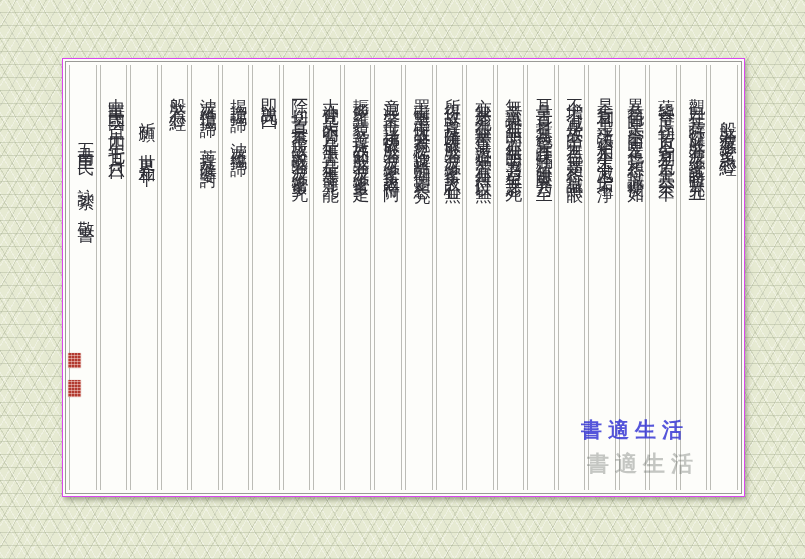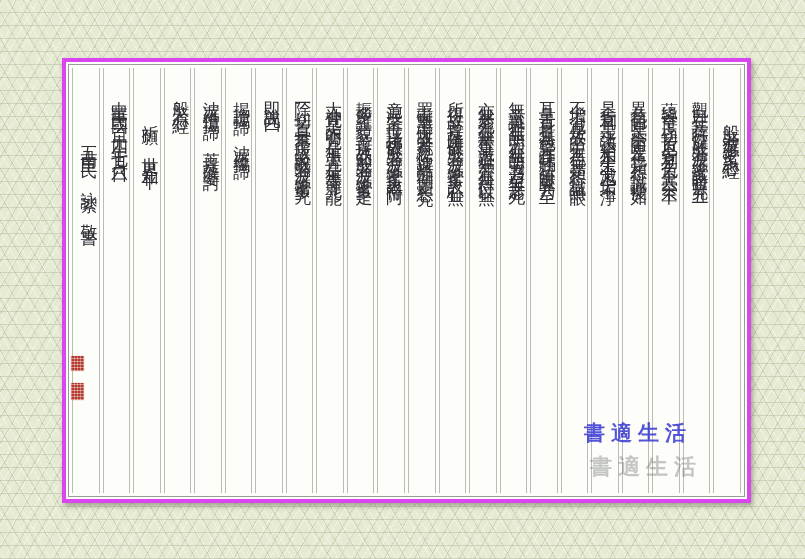--- a/index.html
+++ b/index.html
@@ -9,21 +9,21 @@
     background-image:
       repeating-linear-gradient(0deg,  rgba(150,160,130,.32) 0 1px, transparent 1px 13px),
       repeating-linear-gradient(60deg, rgba(150,160,130,.28) 0 1px, transparent 1px 13px),
       repeating-linear-gradient(-60deg,rgba(150,160,130,.28) 0 1px, transparent 1px 13px),
       repeating-linear-gradient(60deg, rgba(255,255,255,.35) 3px 4px, transparent 4px 13px),
       repeating-linear-gradient(-60deg,rgba(255,255,255,.35) 3px 4px, transparent 4px 13px);
     font-family:"DejaVu Serif", serif;
   }
   .paper{
     position:absolute;left:62px;top:58px;width:681px;height:437px;
-    background:#fdfdfa;border:4px solid #d946ef;
+    background:#fdfdfa;border:1px solid #d946ef;
     box-shadow:2px 3px 5px rgba(90,100,70,.5);
   }
   .grid{
     position:absolute;left:2px;top:2px;right:2px;bottom:2px;
     border:1px solid #9a9a96;
     display:flex;flex-direction:row-reverse;
     gap:3px;padding:3px;box-sizing:border-box;
   }
   .col{
     flex:1;

